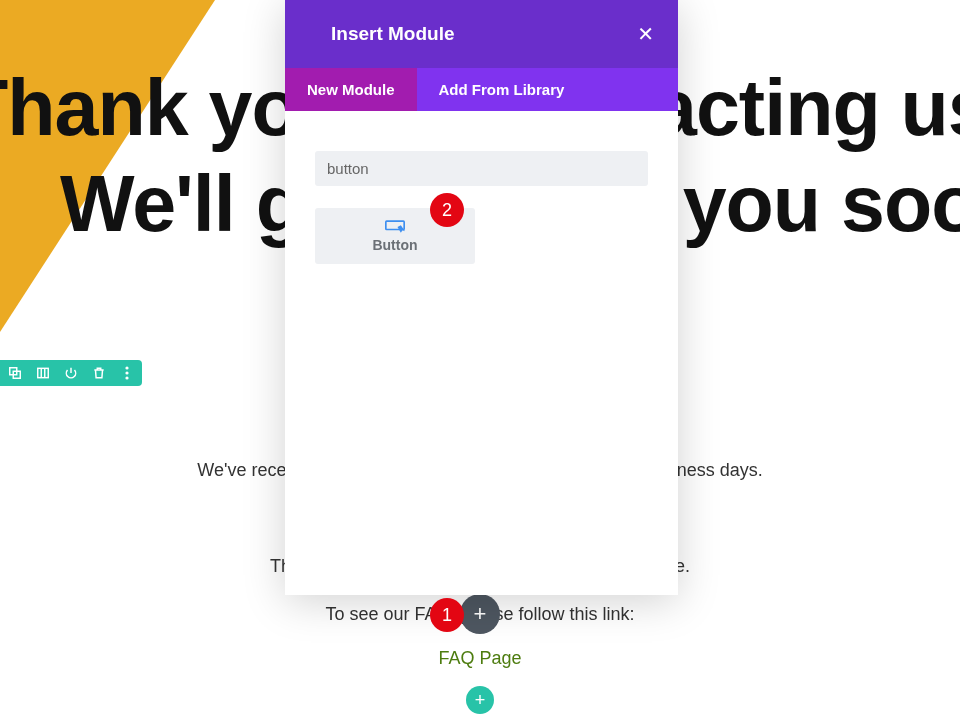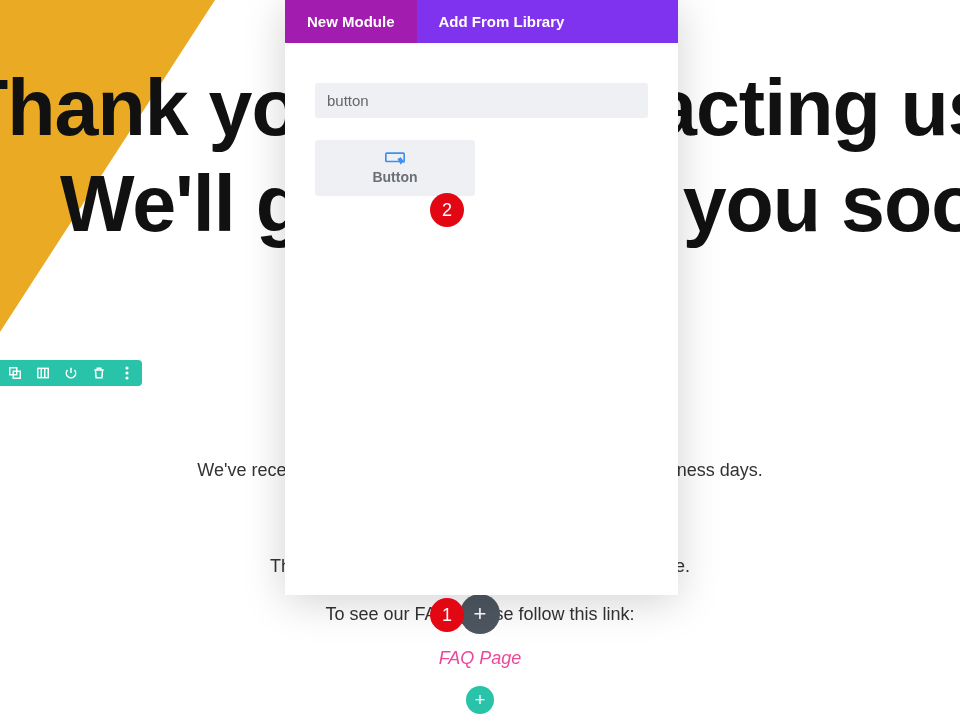--- a/index.html
+++ b/index.html
@@ -49,21 +49,21 @@
     .body-text {
       position:absolute;
       width:100%;
       text-align:center;
       color:#333;
       font-size:18px;
     }
     .bt1 { top:460px; }
     .bt2 { top:556px; }
     .bt3 { top:604px; }
-    .faq { top:648px; color:#ec4899;font-style:italic; }
+    .faq { top:648px; color:#4d7c0f; }
 
     .gray-fab {
       position:absolute;
       top:594px; left:50%;
       transform:translateX(-50%);
       width:40px; height:40px;
       background:#4e5761;
       border-radius:50%;
       display:flex; align-items:center; justify-content:center;
       color:#fff;
@@ -211,20 +211,24 @@
 
 <div class="body-text bt1">We've received your message and will respond within 3 business days.</div>
 <div class="body-text bt2">This page will answer most questions you may have.</div>
 <div class="body-text bt3">To see our FAQ, please follow this link:</div>
 <div class="body-text faq">FAQ Page</div>
 
 <div class="gray-fab">+</div>
 <div class="green-fab">+</div>
 
 <div class="modal">
+  <div class="modal-header">
+    <span>Insert Module</span>
+    <span class="modal-close">✕</span>
+  </div>
   <div class="tabs">
     <div class="tab active">New Module</div>
     <div class="tab">Add From Library</div>
   </div>
   <div class="modal-body">
     <input class="search-box" value="button" style="">
     <div class="module-grid">
       <div class="module-card">
         <span class="icon">
           <svg width="20" height="14" viewBox="0 0 24 16" fill="none" stroke="#3e8ff0" stroke-width="2">

